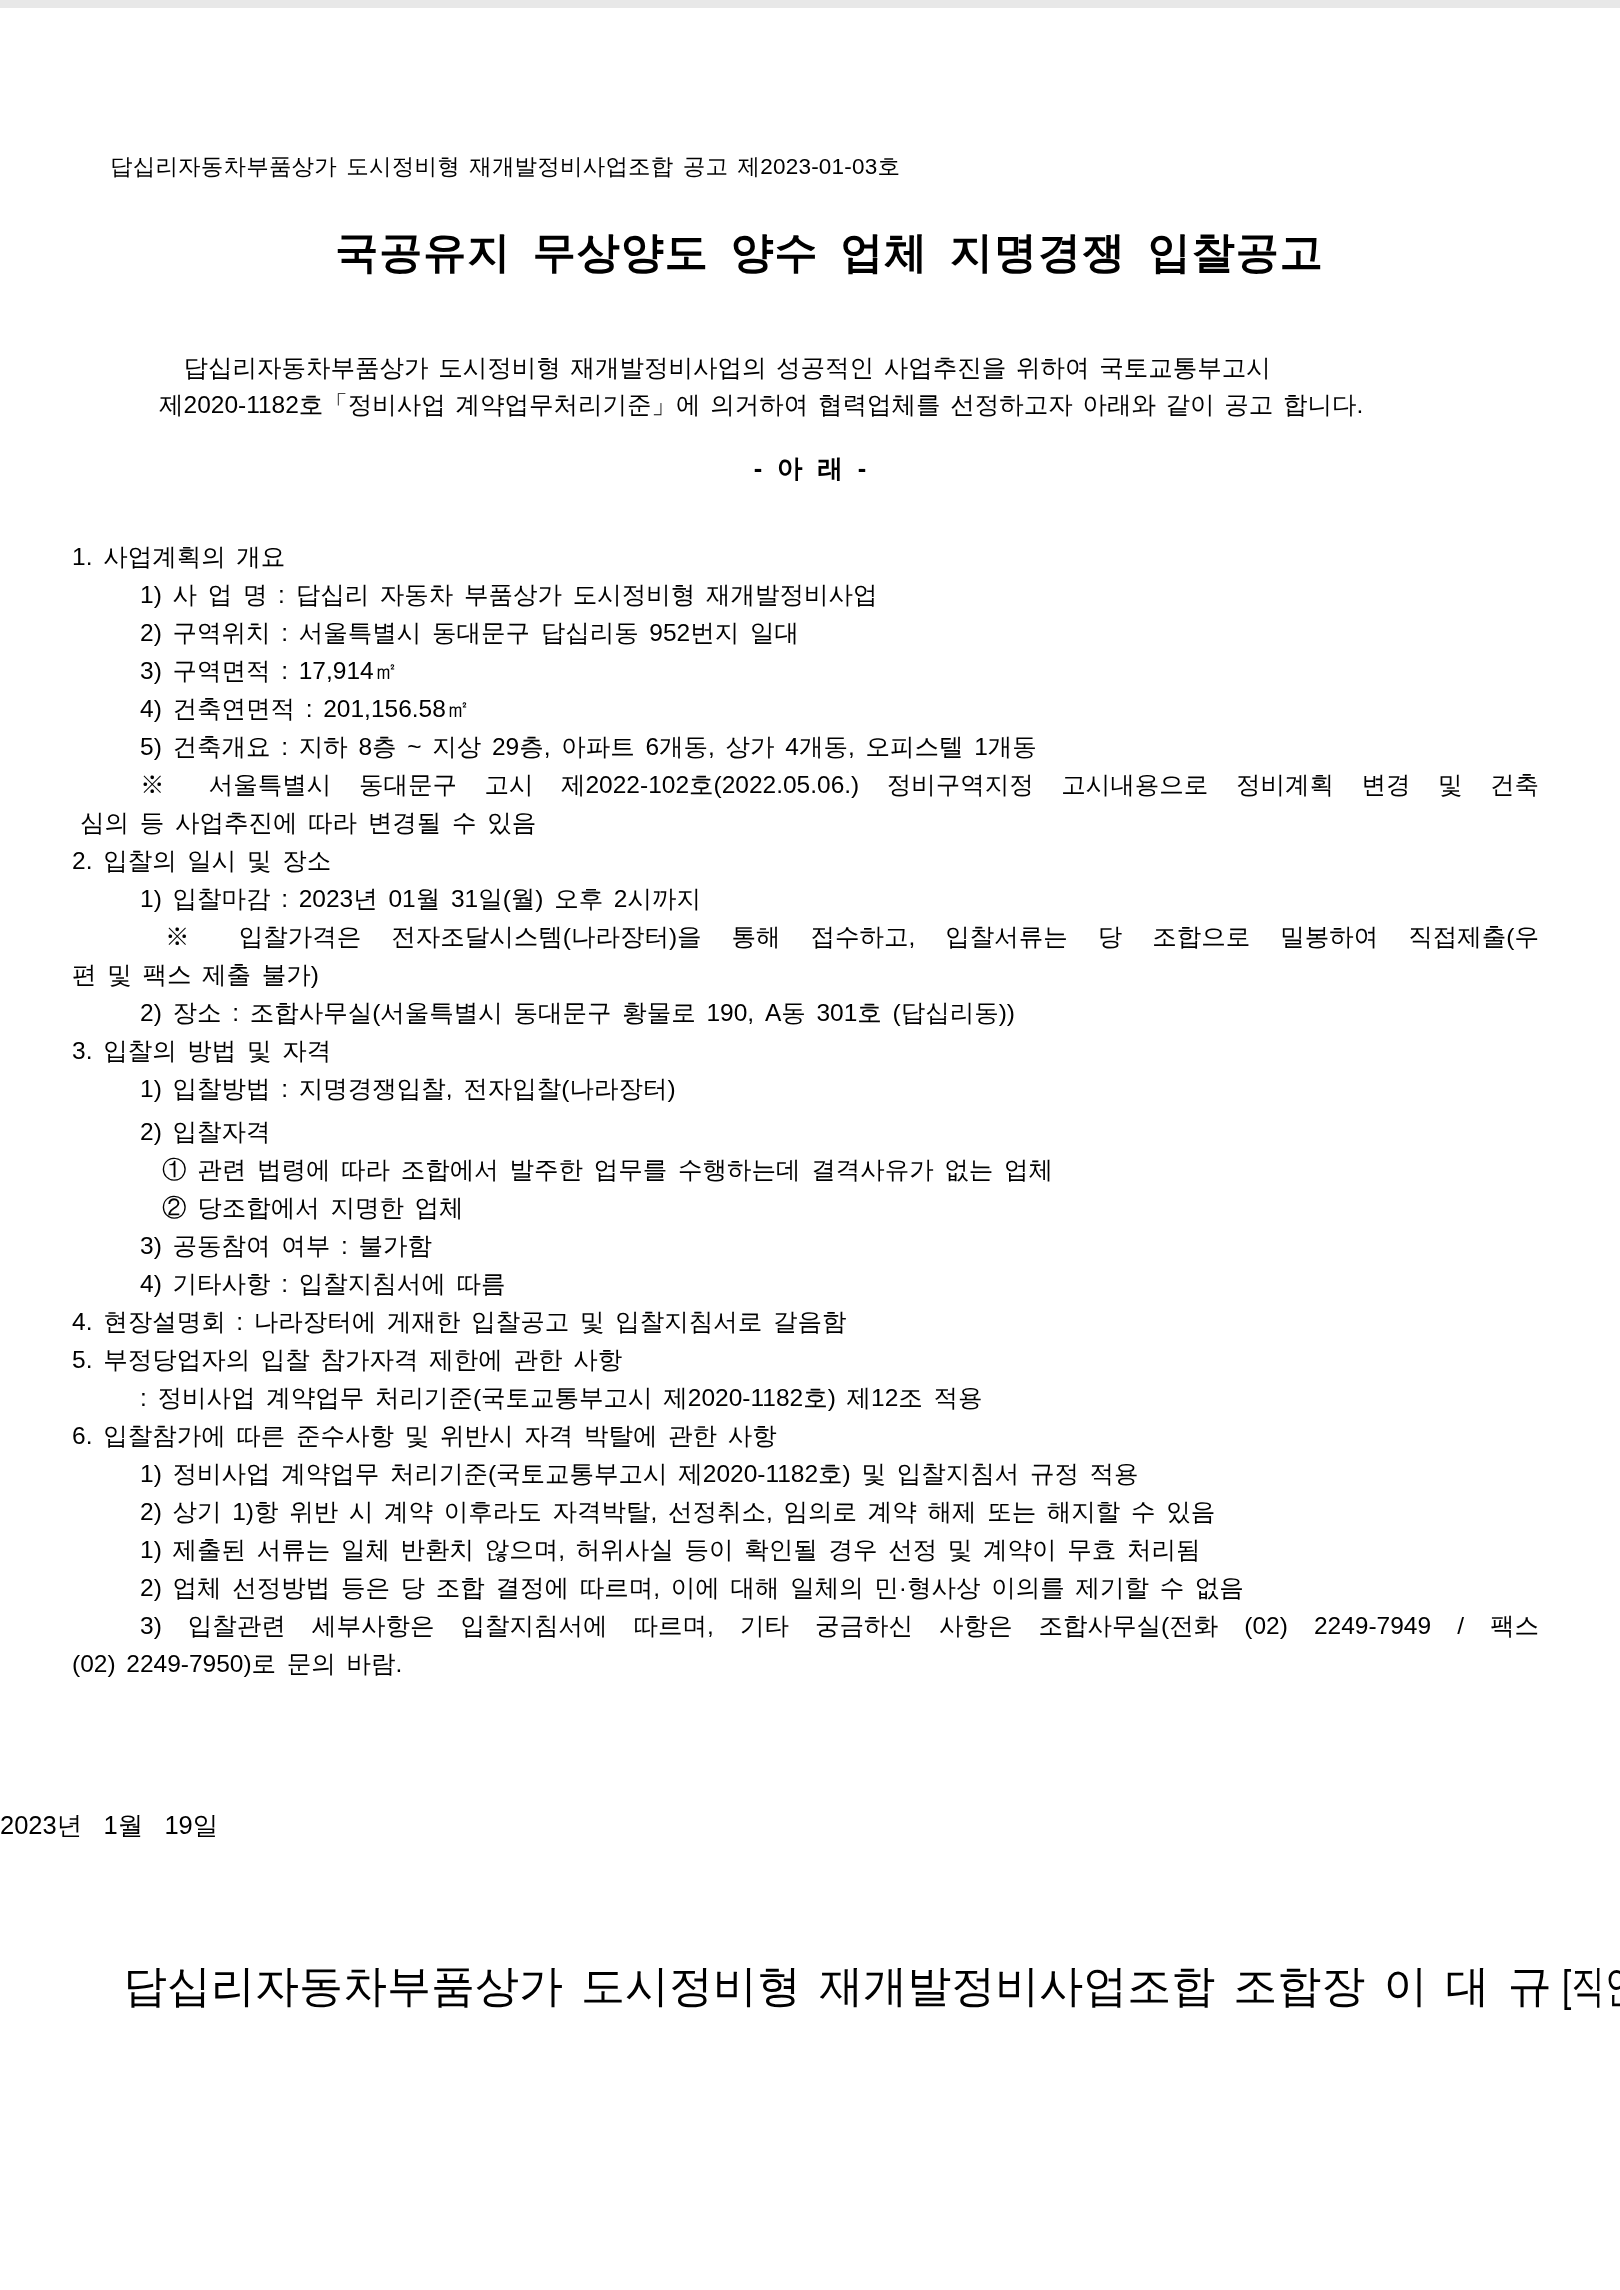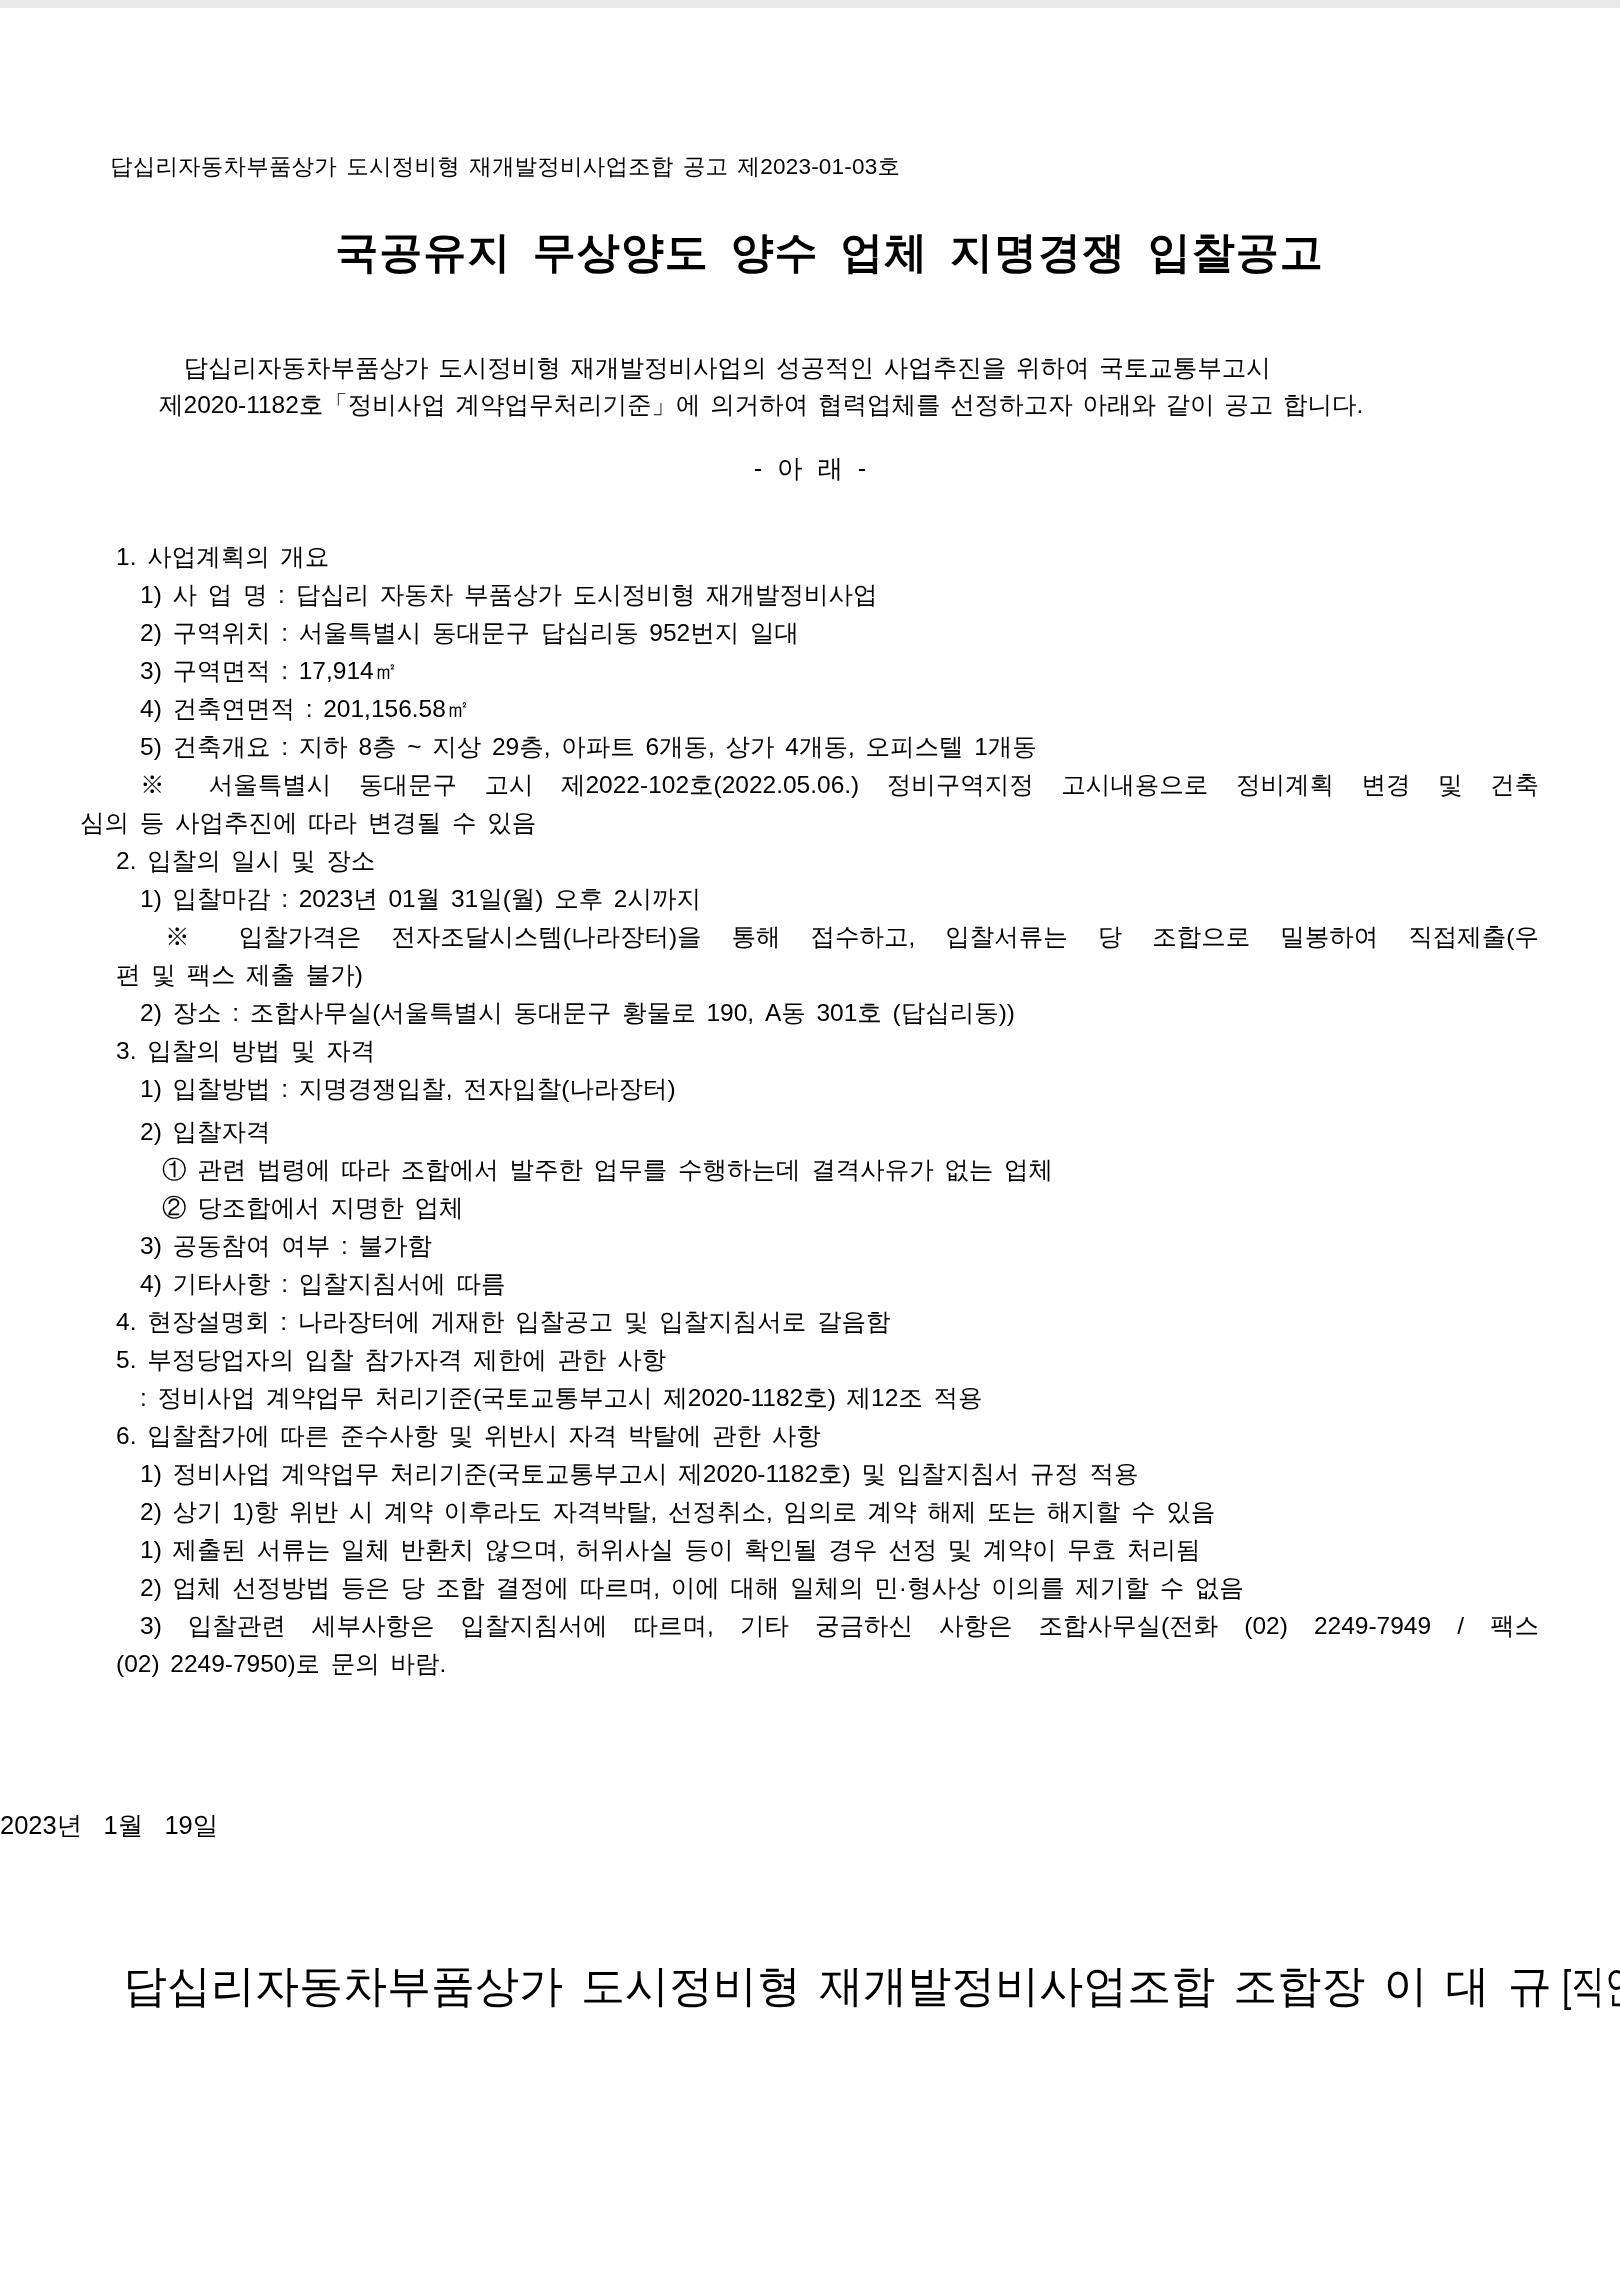--- a/index.html
+++ b/index.html
@@ -20,27 +20,27 @@
     text-align:center; font-size:43px; font-weight:700;
     letter-spacing:1px; word-spacing:8.8px; white-space:nowrap;
   }
   .intro {
     position:absolute; left:159px; top:341px; width:1284px;
     font-size:24.5px; line-height:37px; word-spacing:2.9px;
   }
   .intro .first { text-indent:24.5px; }
   .divider {
     position:absolute; left:0; top:443px; width:1620px;
-    text-align:center; font-size:25.5px; font-weight:400; word-spacing:7.8px;
+    text-align:center; font-size:25.5px; font-weight:700; word-spacing:7.8px;
   }
   .body-block {
     position:absolute; left:0; top:530px; width:1539px;
     font-size:24.5px; word-spacing:3.9px;
   }
-  .bline { line-height:38px; padding-left:116px; white-space:nowrap; }
+  .bline { line-height:38px; padding-left:72px; white-space:nowrap; }
   .bline.i1 { padding-left:140px; }
   .bline.i2 { padding-left:162px; }
   .bline.i2b { padding-left:165px; }
   .bline.i3 { }
   .bline.icont { padding-left:80px; }
   .bline.just {
     white-space:normal;
     text-align:justify;
     text-align-last:justify;
   }

